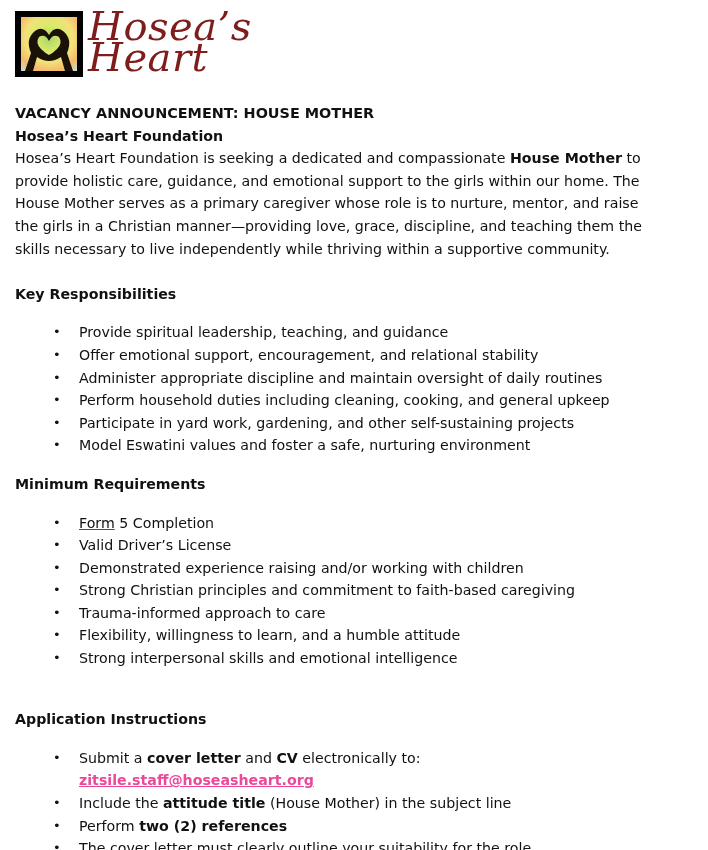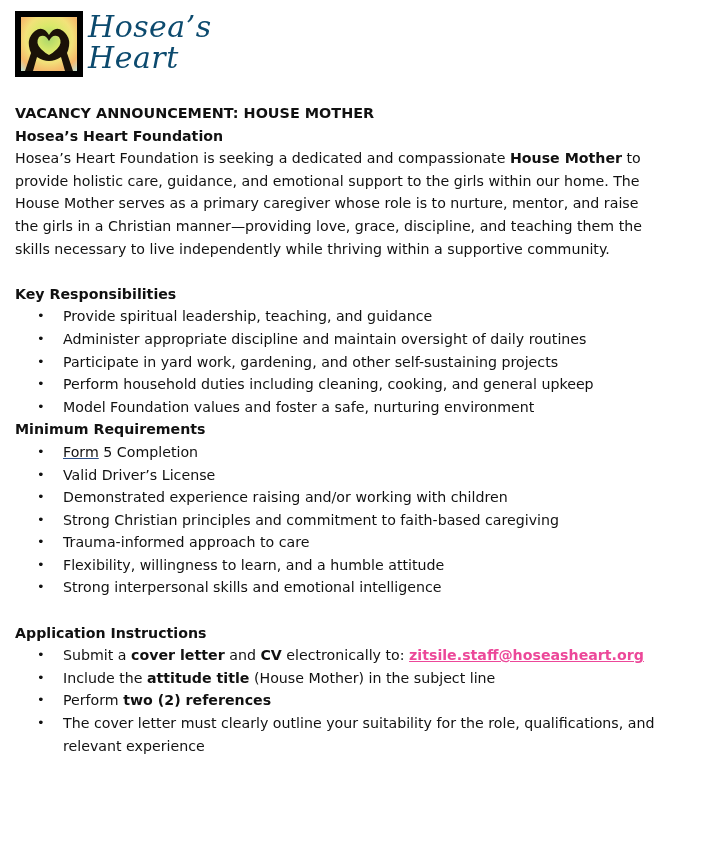--- a/index.html
+++ b/index.html
@@ -14,30 +14,30 @@
   }
   .logo-inner {
     width: 100%; height: 100%;
     background: radial-gradient(circle at 50% 40%, #a9d66a 0%, #d9e96a 30%, #f2e27a 55%, #f6b86a 78%, #bfe3d9 100%);
     position: relative; overflow: hidden;
   }
   .logo-inner svg { position: absolute; left: 0; top: 0; width: 100%; height: 100%; }
   .logo-text {
     position: absolute; left: 73px; top: 0px;
     font-family: "DejaVu Serif", serif; font-style: italic;
-    font-size: 30px; line-height: 31px; color: #0c4a6e; letter-spacing: 0.5px;
+    font-size: 40px; line-height: 31px; color: #7f1d1d; letter-spacing: 0.5px;
   }
   .doc {
     position: absolute; left: 15px; top: 102px; width: 640px;
     font-size: 14.2px; line-height: 22.6px;
   }
   .doc p { margin: 0; }
   .b { font-weight: bold; }
   .gap { height: 22.6px; }
-  ul { margin: 0; padding: 0; list-style: none; }
+  ul { margin: 16px; padding: 0; list-style: none; }
   li { position: relative; padding-left: 48px; }
   li::before {
     content: "•"; position: absolute; left: 22px; top: 0; font-size: 13px;
   }
   .link { color: #ec4899; text-decoration: underline; font-weight: bold; }
   .ul-blue { text-decoration: underline; text-decoration-color: #2b4f8a; }
   .it { font-style: italic; }
   .title { font-size: 14.4px; }
 </style>
 </head>
@@ -60,24 +60,25 @@
 <div class="doc">
   <p class="b title">VACANCY ANNOUNCEMENT: HOUSE MOTHER</p>
   <p class="b">Hosea’s Heart Foundation</p>
   <p><span>Hosea’s Heart Foundation is seeking a dedicated and compassionate </span><span class="b">House Mother</span><span> to provide holistic care, guidance, and emotional support to the girls within our home. The House Mother serves as a primary caregiver whose role is to nurture, mentor, and raise the girls in a Christian manner—providing love, grace, discipline, and teaching them the skills necessary to live independently while thriving within a supportive community.</span></p>
 
   <div class="gap"></div>
 
   <p class="b">Key Responsibilities</p>
   <ul>
     <li>Provide spiritual leadership, teaching, and guidance</li>
+    <li>Offer emotional support, encouragement, and relational stability</li>
     <li>Administer appropriate discipline and maintain oversight of daily routines</li>
+    <li>Perform household duties including cleaning, cooking, and general upkeep</li>
     <li>Participate in yard work, gardening, and other self-sustaining projects</li>
-    <li>Perform household duties including cleaning, cooking, and general upkeep</li>
-    <li>Model Foundation values and foster a safe, nurturing environment</li>
+    <li>Model Eswatini values and foster a safe, nurturing environment</li>
   </ul>
 
   <p class="b">Minimum Requirements</p>
   <ul>
     <li><span class="ul-blue">Form</span><span> 5 Completion</span></li>
     <li>Valid Driver’s License</li>
     <li>Demonstrated experience raising and/or working with children</li>
     <li>Strong Christian principles and commitment to faith-based caregiving</li>
     <li>Trauma-informed approach to care</li>
     <li>Flexibility, willingness to learn, and a humble attitude</li>

